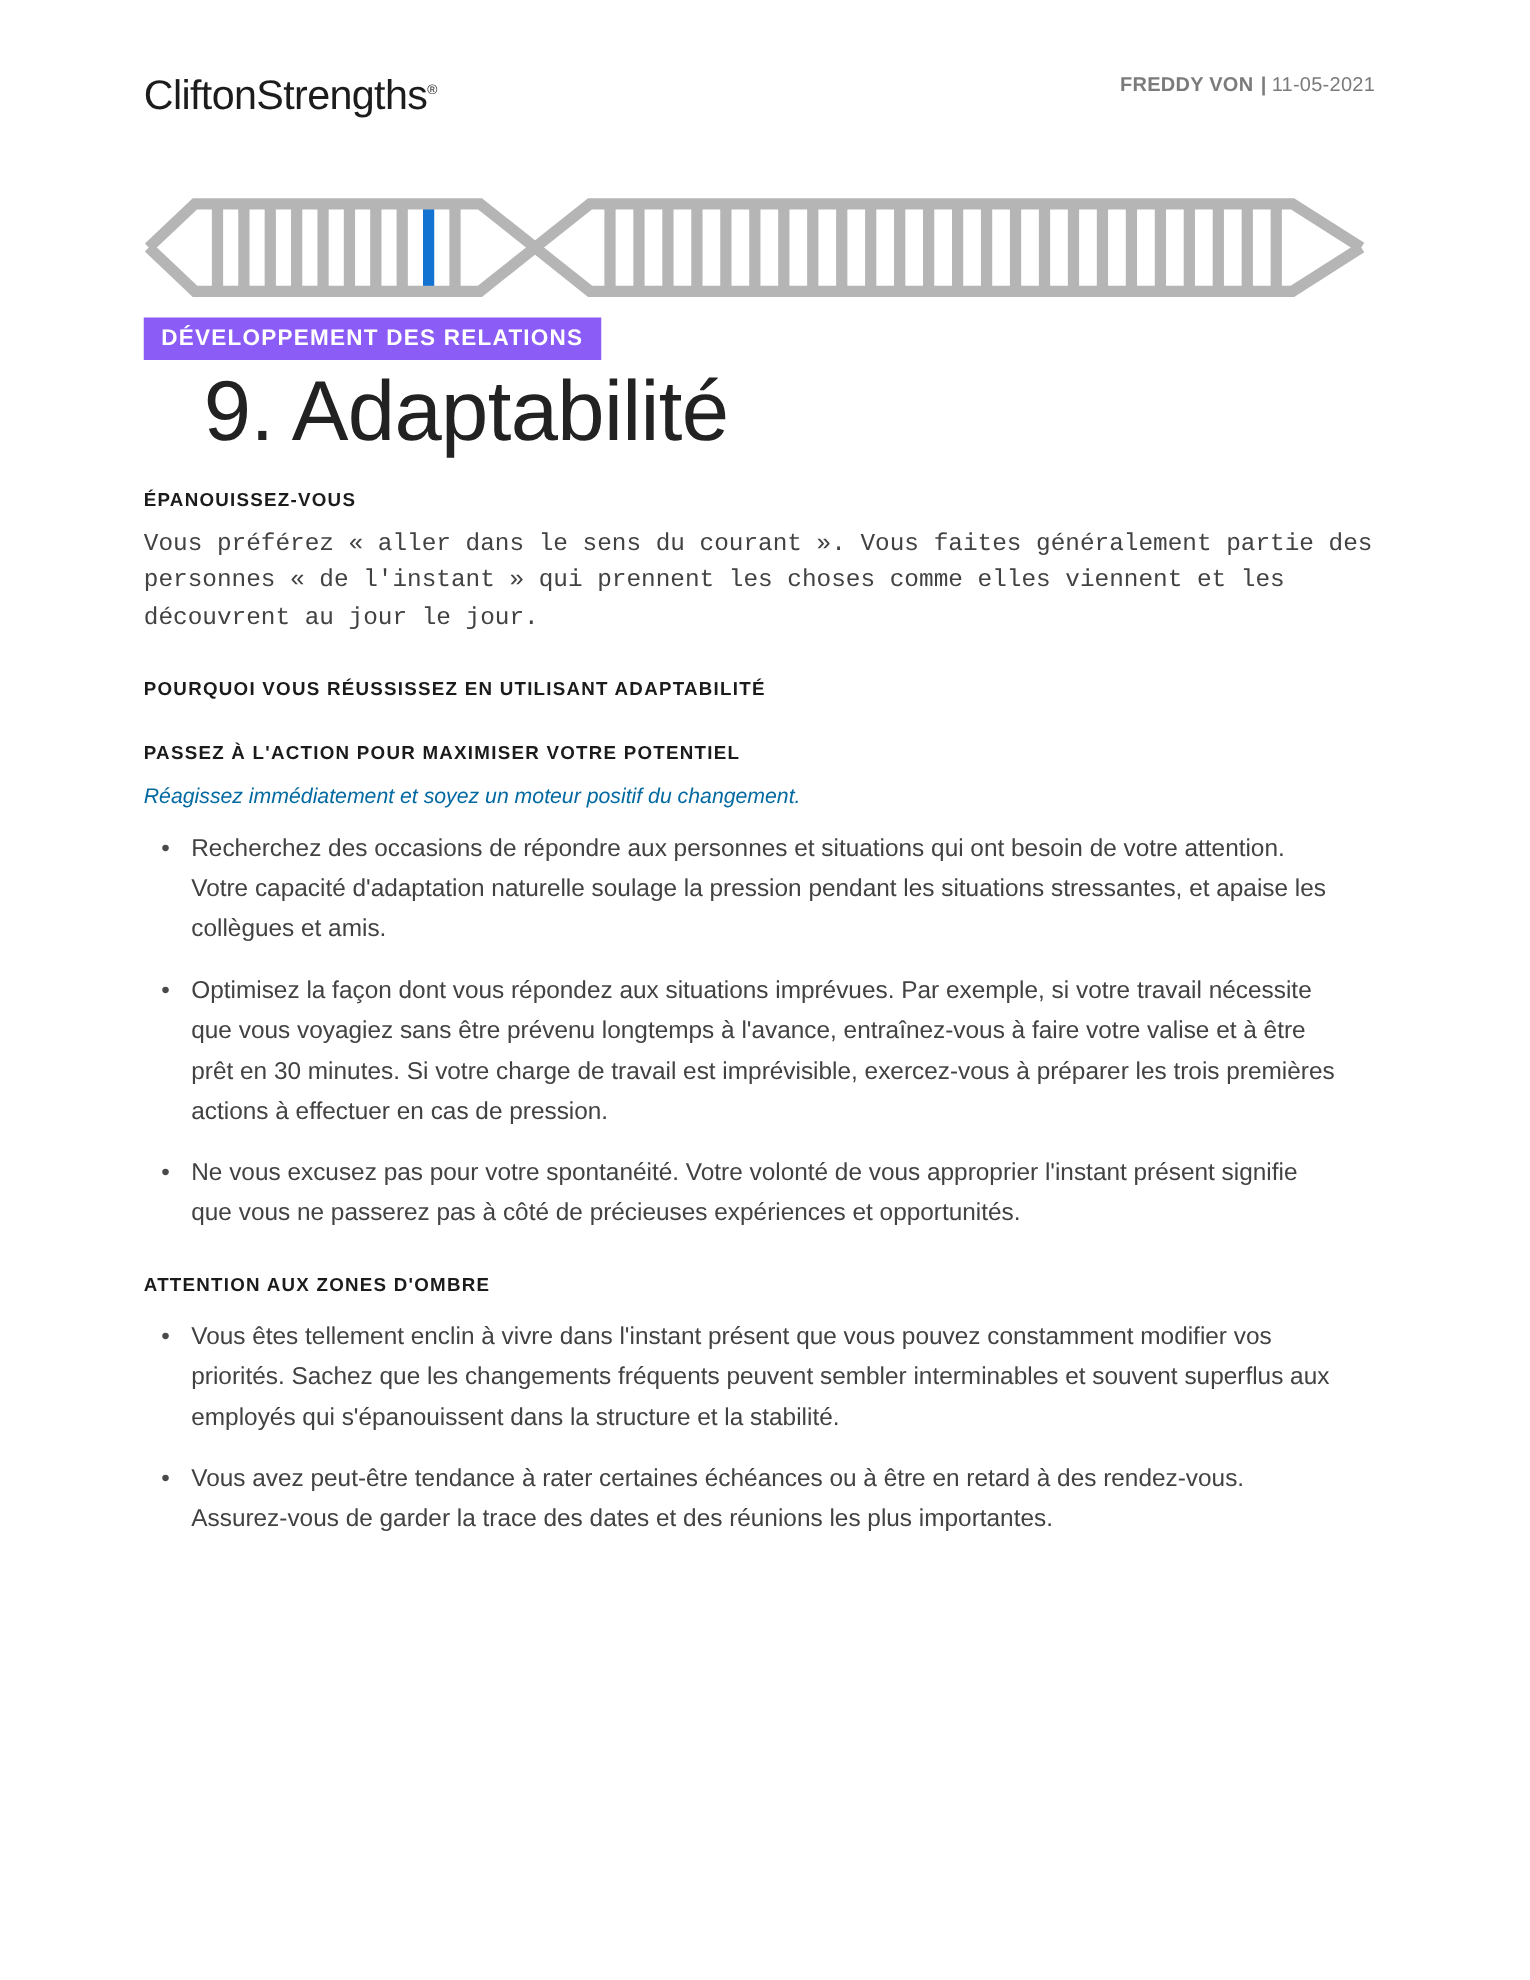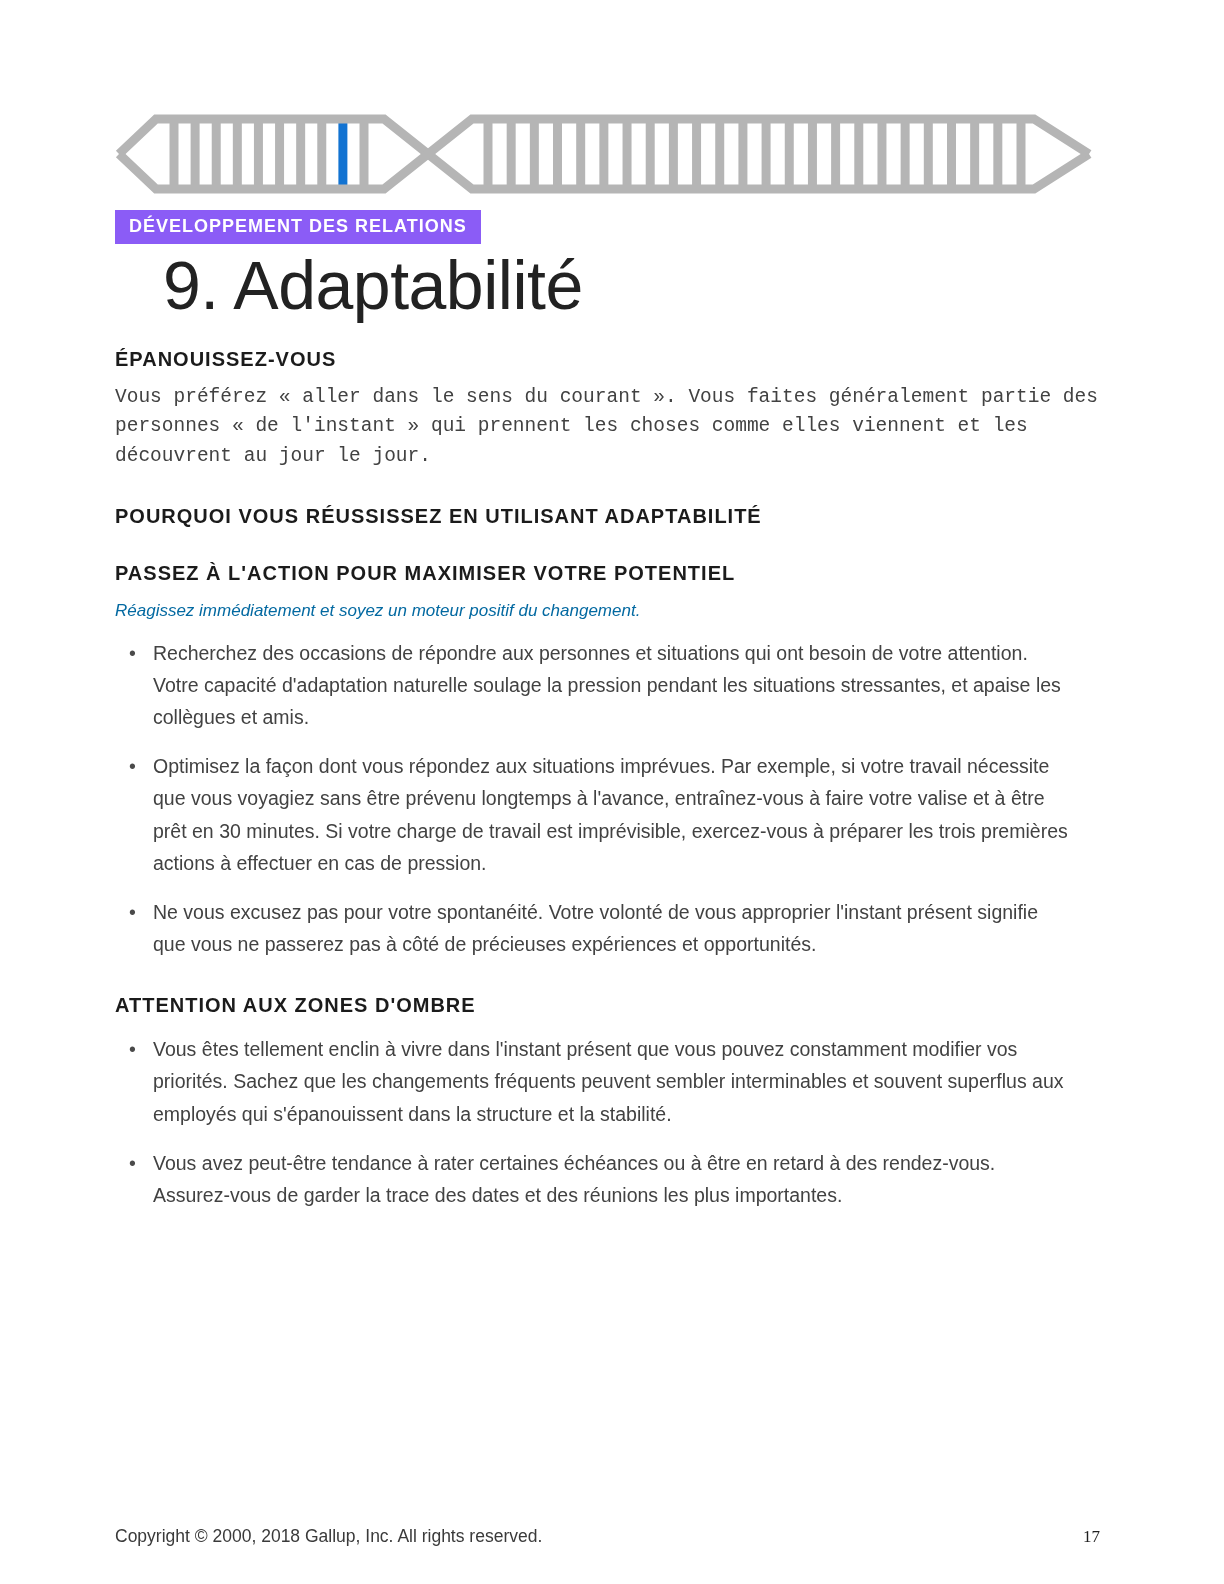--- a/index.html
+++ b/index.html
@@ -22,21 +22,21 @@
   .hdr-right .sep{font-weight:700;margin:0 4px 0 6px;}
   
   .strand{display:block;width:978px;height:88px;margin-top:58px;}
   
   .badge{display:inline-block;margin-top:12px;color:#ffffff;font-weight:700;
          font-size:18px;letter-spacing:1px;padding:6px 14px 7px 14px;background:#1273d2;}
   
   .title{font-size:68px;font-weight:400;color:#222222;letter-spacing:-0.5px;
          margin-top:12px;line-height:58px;margin-left:48px;}
   
-  .sec-h{margin-top:34px;font-size:20px;font-weight:700;color:#1b1b1b;letter-spacing:1px;}
+  .sec-h{margin-top:34px;font-size:15px;font-weight:700;color:#1b1b1b;letter-spacing:1px;}
   
   .body-p{margin-top:12px;font-size:19.5px;line-height:1.5;color:#424242;width:985px;font-family:Liberation Mono, monospace;}
   
   .quote-box{margin-top:24px;background:#dce4f3;border-left:9px solid #1273d2;
              padding:12px 30px 12px 28px;box-sizing:border-box;width:985px;}
   .quote-box .q{font-size:19.5px;line-height:35px;color:#3d434b;}
   
   .intro{margin-top:16px;font-style:italic;font-size:17px;color:#0369a1;}
   
   ul.bullets{margin:16px 0 0 0;padding:0;list-style:none;width:960px;}
@@ -47,20 +47,24 @@
   .footer{position:absolute;left:115px;right:124px;top:1526px;
           display:flex;justify-content:space-between;align-items:baseline;}
   .copyright{font-size:17.5px;color:#3a3a3a;}
   .page-num{font-family:"Liberation Serif", serif;font-size:17px;color:#1f1f1f;}
 </style>
 </head>
 <body>
 
 <div class="page">
 
+  <div class="hdr">
+    <div class="logo"><span>CliftonStrengths</span><span class="reg">®</span></div>
+    <div class="hdr-right"><span class="user">FREDDY VON</span><span class="sep">|</span><span>11-05-2021</span></div>
+  </div>
 
   <svg class="strand" aria-hidden="true" viewBox="0 0 976 88">
       <line x1="58" y1="9" x2="58" y2="79" stroke="#b5b5b5" stroke-width="9"></line>
       <line x1="79.11111111111111" y1="9" x2="79.11111111111111" y2="79" stroke="#b5b5b5" stroke-width="9"></line>
       <line x1="100.22222222222223" y1="9" x2="100.22222222222223" y2="79" stroke="#b5b5b5" stroke-width="9"></line>
       <line x1="121.33333333333334" y1="9" x2="121.33333333333334" y2="79" stroke="#b5b5b5" stroke-width="9"></line>
       <line x1="142.44444444444446" y1="9" x2="142.44444444444446" y2="79" stroke="#b5b5b5" stroke-width="9"></line>
       <line x1="163.55555555555554" y1="9" x2="163.55555555555554" y2="79" stroke="#b5b5b5" stroke-width="9"></line>
       <line x1="184.66666666666669" y1="9" x2="184.66666666666669" y2="79" stroke="#b5b5b5" stroke-width="9"></line>
       <line x1="205.77777777777777" y1="9" x2="205.77777777777777" y2="79" stroke="#b5b5b5" stroke-width="9"></line>
@@ -127,18 +131,14 @@
     <li>
       <span class="mark">•</span>
       <span>Vous êtes tellement enclin à vivre dans l'instant présent que vous pouvez constamment modifier vos priorités. Sachez que les changements fréquents peuvent sembler interminables et souvent superflus aux employés qui s'épanouissent dans la structure et la stabilité.</span>
     </li>
     <li>
       <span class="mark">•</span>
       <span>Vous avez peut-être tendance à rater certaines échéances ou à être en retard à des rendez-vous. Assurez-vous de garder la trace des dates et des réunions les plus importantes.</span>
     </li>
   </ul>
 
-  <div class="footer">
-    <span class="copyright">Copyright © 2000, 2018 Gallup, Inc. All rights reserved.</span>
-    <span class="page-num">17</span>
-  </div>
 
 </div>
 
 </body></html>

